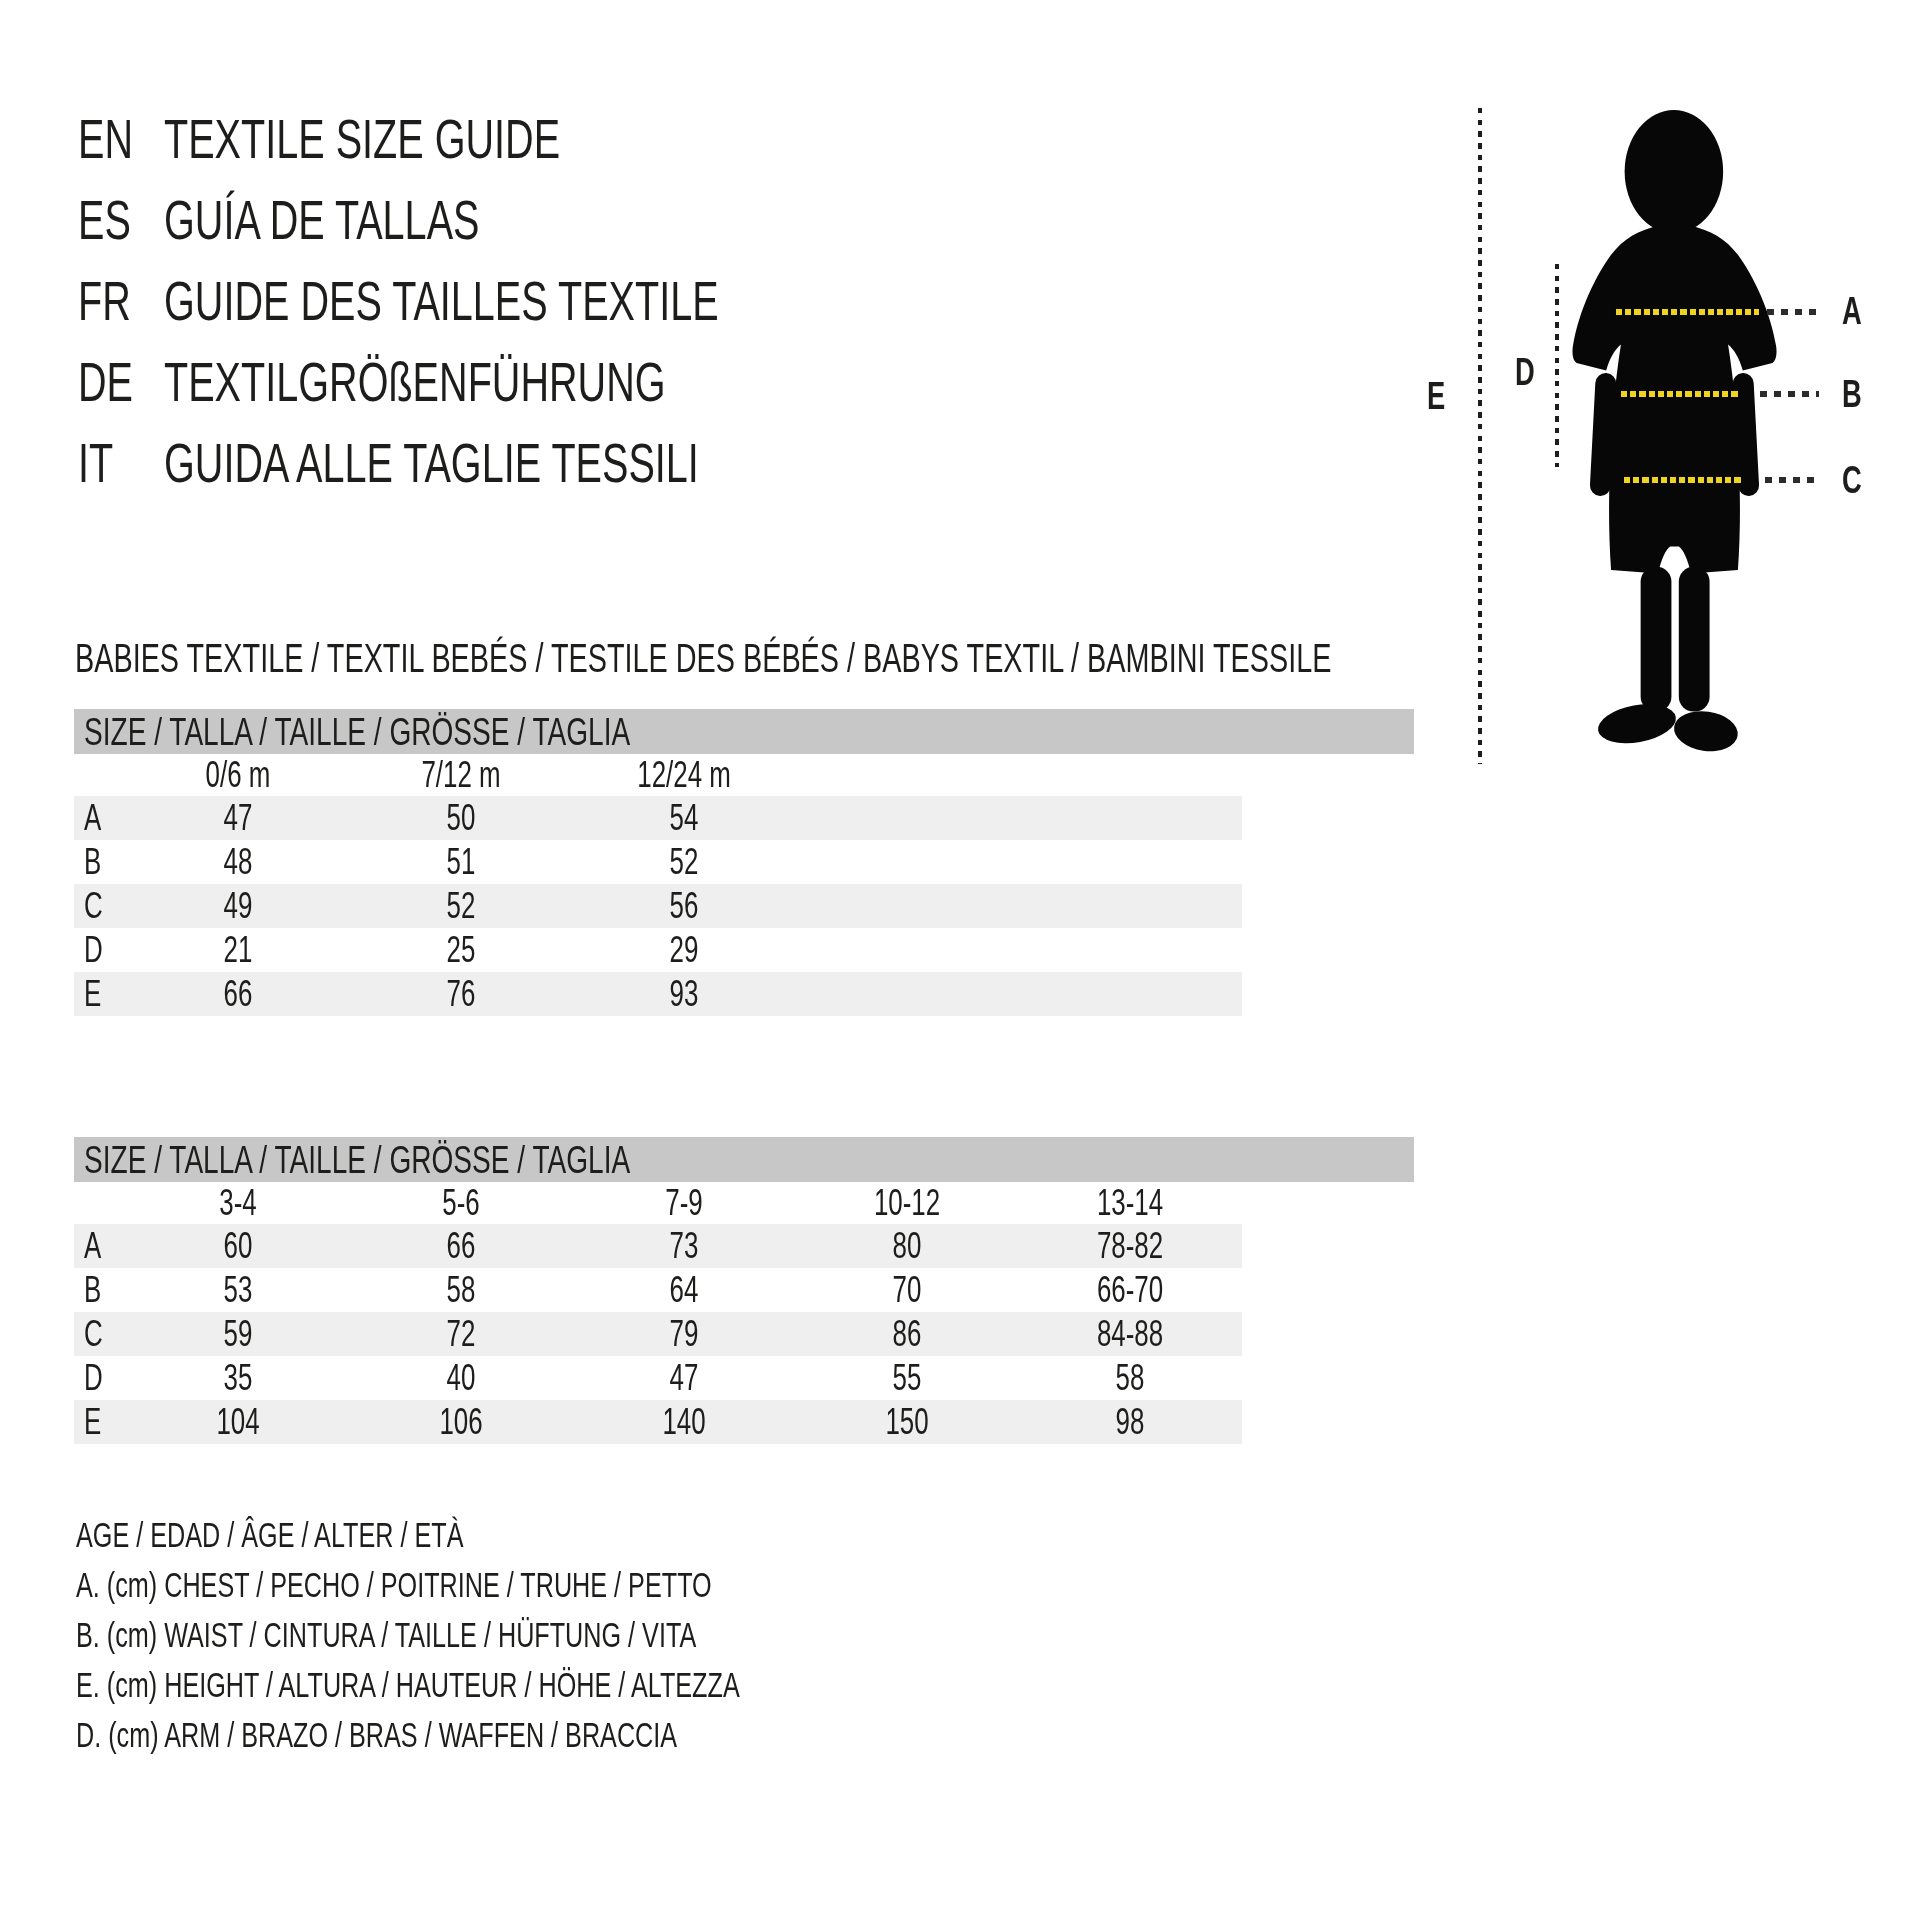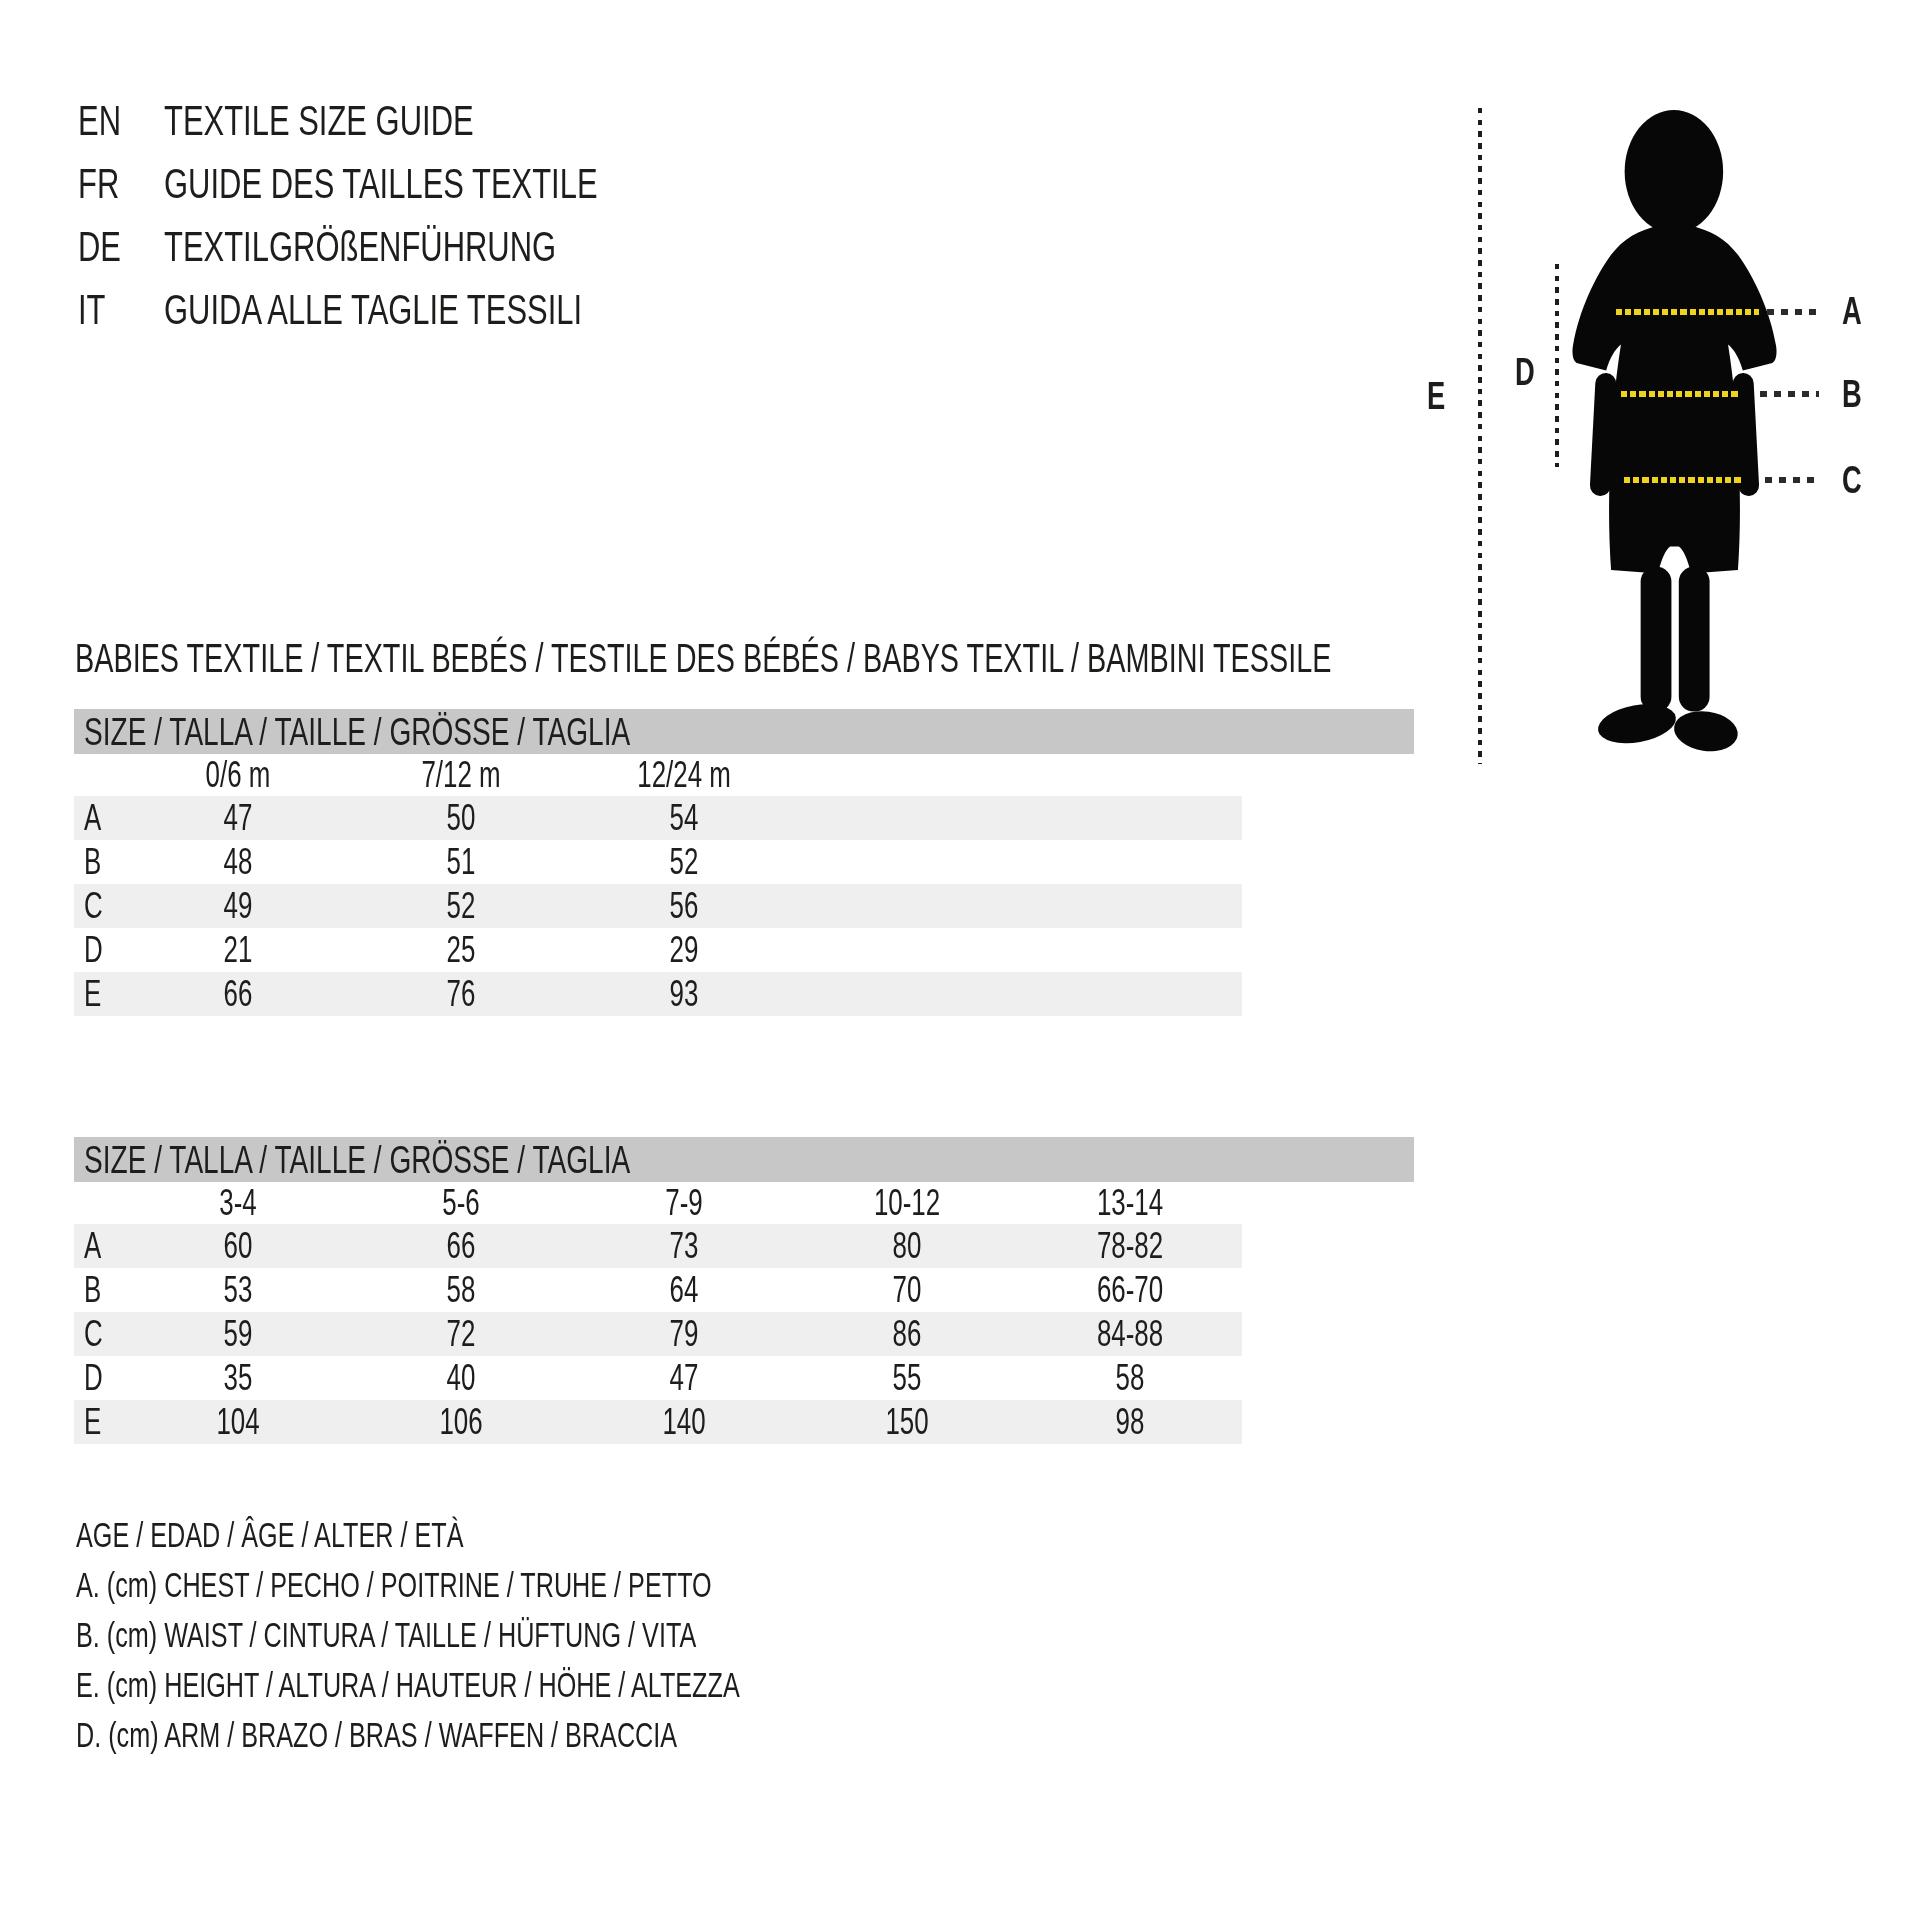--- a/index.html
+++ b/index.html
@@ -6,21 +6,21 @@
   .page{
     position:relative;width:1926px;height:1926px;background:#ffffff;
     font-family:"Liberation Sans",sans-serif;color:#1d1d1b;overflow:hidden;
   }
   
   .cnd{display:inline-block;transform:scaleX(.72);transform-origin:0 50%;white-space:nowrap;}
   .cndc{display:inline-block;transform:scaleX(.72);transform-origin:50% 50%;white-space:nowrap;}
 
   
   .langs{position:absolute;left:78px;top:89px;}
-  .lang-row{display:flex;height:63px;align-items:center;font-size:43px;}
+  .lang-row{display:flex;height:63px;align-items:center;font-size:55px;margin-top:18px;}
   .lang-code{width:86px;}
   
   .sec-head{position:absolute;left:75px;height:43px;line-height:43px;font-size:40px;text-align:center;}
   
   .size-bar{position:absolute;left:74px;width:1340px;height:45px;background:#c7c7c7;
     display:flex;align-items:center;padding-left:10px;box-sizing:border-box;font-size:39px;}
   
   .tbl{position:absolute;left:74px;border-collapse:collapse;table-layout:fixed;width:1168px;font-size:36px;}
   .tbl td{padding:0;vertical-align:middle;text-align:center;height:44px;}
   .tbl tr.hdr td{height:29px;}
@@ -38,20 +38,24 @@
 </style>
 </head>
 <body>
 
 <div class="page">
 
   <div class="langs">
     <div class="lang-row">
       <div class="lang-code"><span class="cnd">EN</span></div>
       <div><span class="cnd">TEXTILE SIZE GUIDE</span></div>
+    </div>
+    <div class="lang-row">
+      <div class="lang-code"><span class="cnd">ES</span></div>
+      <div><span class="cnd">GUÍA DE TALLAS</span></div>
     </div>
     <div class="lang-row">
       <div class="lang-code"><span class="cnd">FR</span></div>
       <div><span class="cnd">GUIDE DES TAILLES TEXTILE</span></div>
     </div>
     <div class="lang-row">
       <div class="lang-code"><span class="cnd">DE</span></div>
       <div><span class="cnd">TEXTILGRÖßENFÜHRUNG</span></div>
     </div>
     <div class="lang-row">

